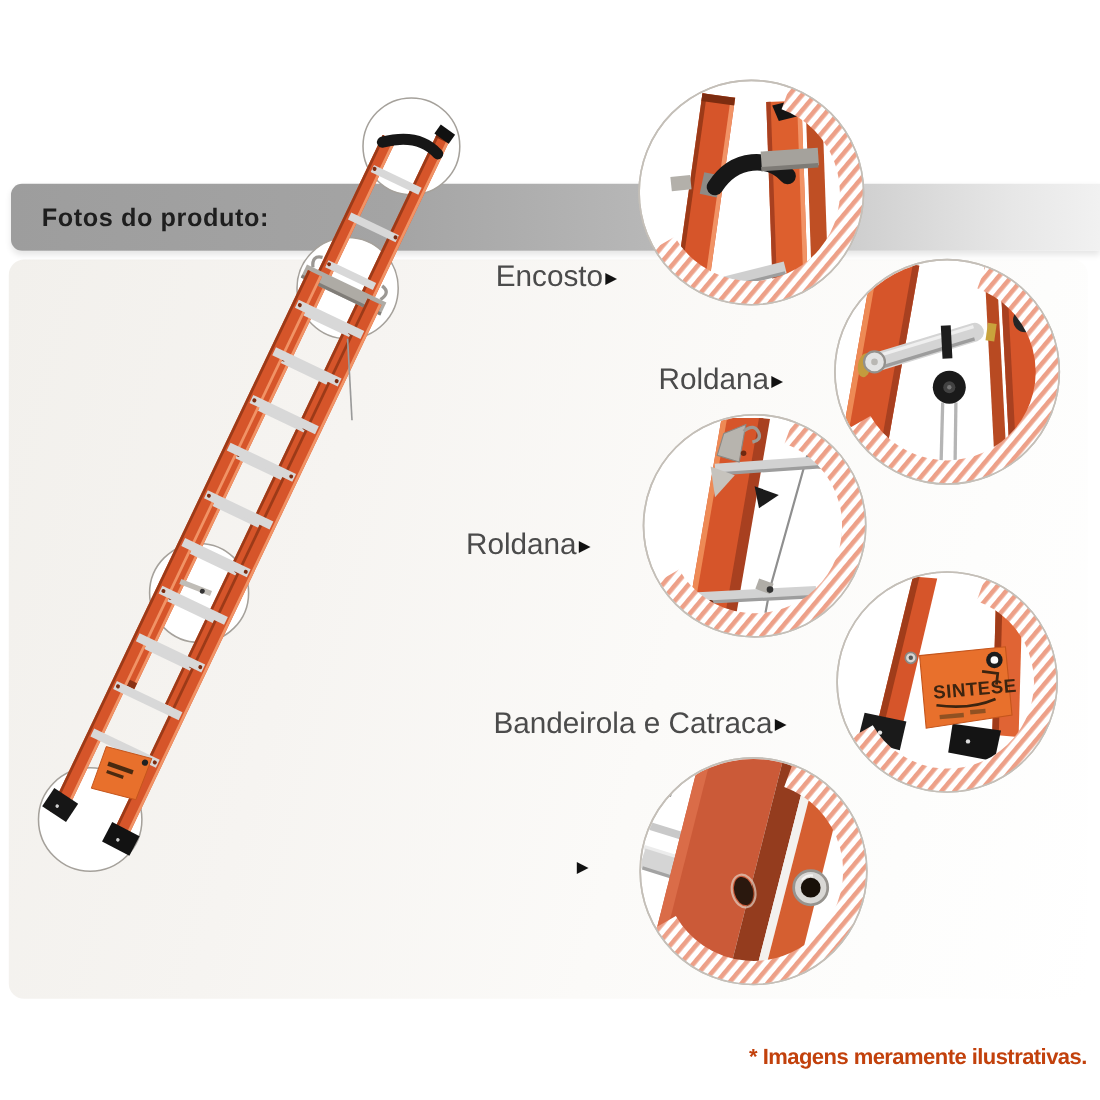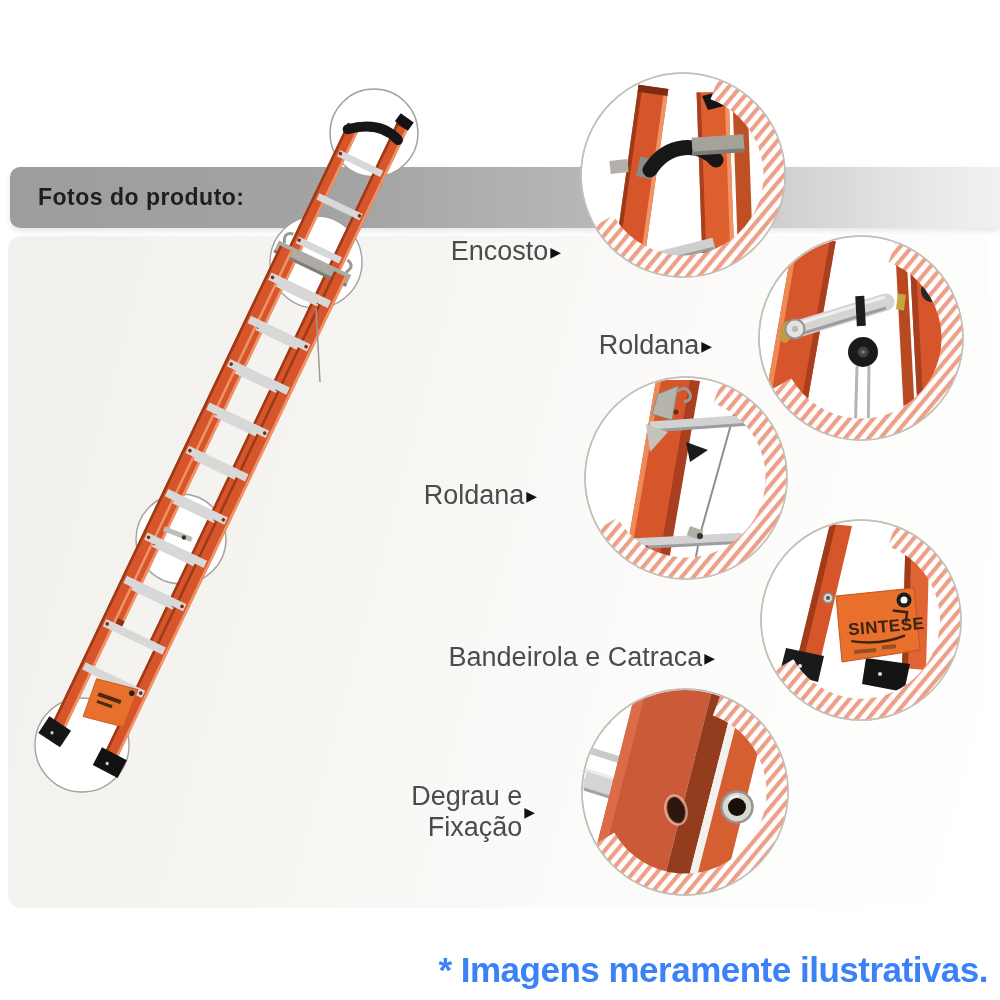--- a/index.html
+++ b/index.html
@@ -25,21 +25,21 @@
   }
   .scene{position:absolute;left:0;top:0;z-index:3;}
   .callout{
     position:absolute;z-index:4;display:flex;align-items:center;gap:2px;
     font-size:27px;color:#4b4b4b;line-height:1.15;white-space:nowrap;
   }
   .callout .txt{text-align:right;}
   .arrow{font-size:14px;color:#111;line-height:1;}
   .disclaimer{
     position:absolute;right:12px;top:950px;z-index:4;
-    font-size:35px;font-weight:700;color:#3b82f6;letter-spacing:-0.5px;
+    font-size:20px;font-weight:700;color:#c2410c;letter-spacing:-0.5px;
   }
 </style>
 </head>
 <body>
 
 <div class="photo-panel"></div>
 
 <div class="header-bar">
   <span class="header-title">Fotos do produto:</span>
 </div>
@@ -328,20 +328,16 @@
   <span class="txt">Roldana</span>
   <span class="arrow">▶</span>
 </div>
 
 <div class="callout" style="top:642px;right:285px;">
   <span class="txt">Bandeirola e Catraca</span>
   <span class="arrow">▶</span>
 </div>
 
 <div class="callout" style="top:781px;right:465px;">
-  <span class="txt">
-    <span>Degrau e</span><br>
-    <span>Fixação</span>
-  </span>
   <span class="arrow">▶</span>
 </div>
 
 <div class="disclaimer">* Imagens meramente ilustrativas.</div>
 
 </body></html>

